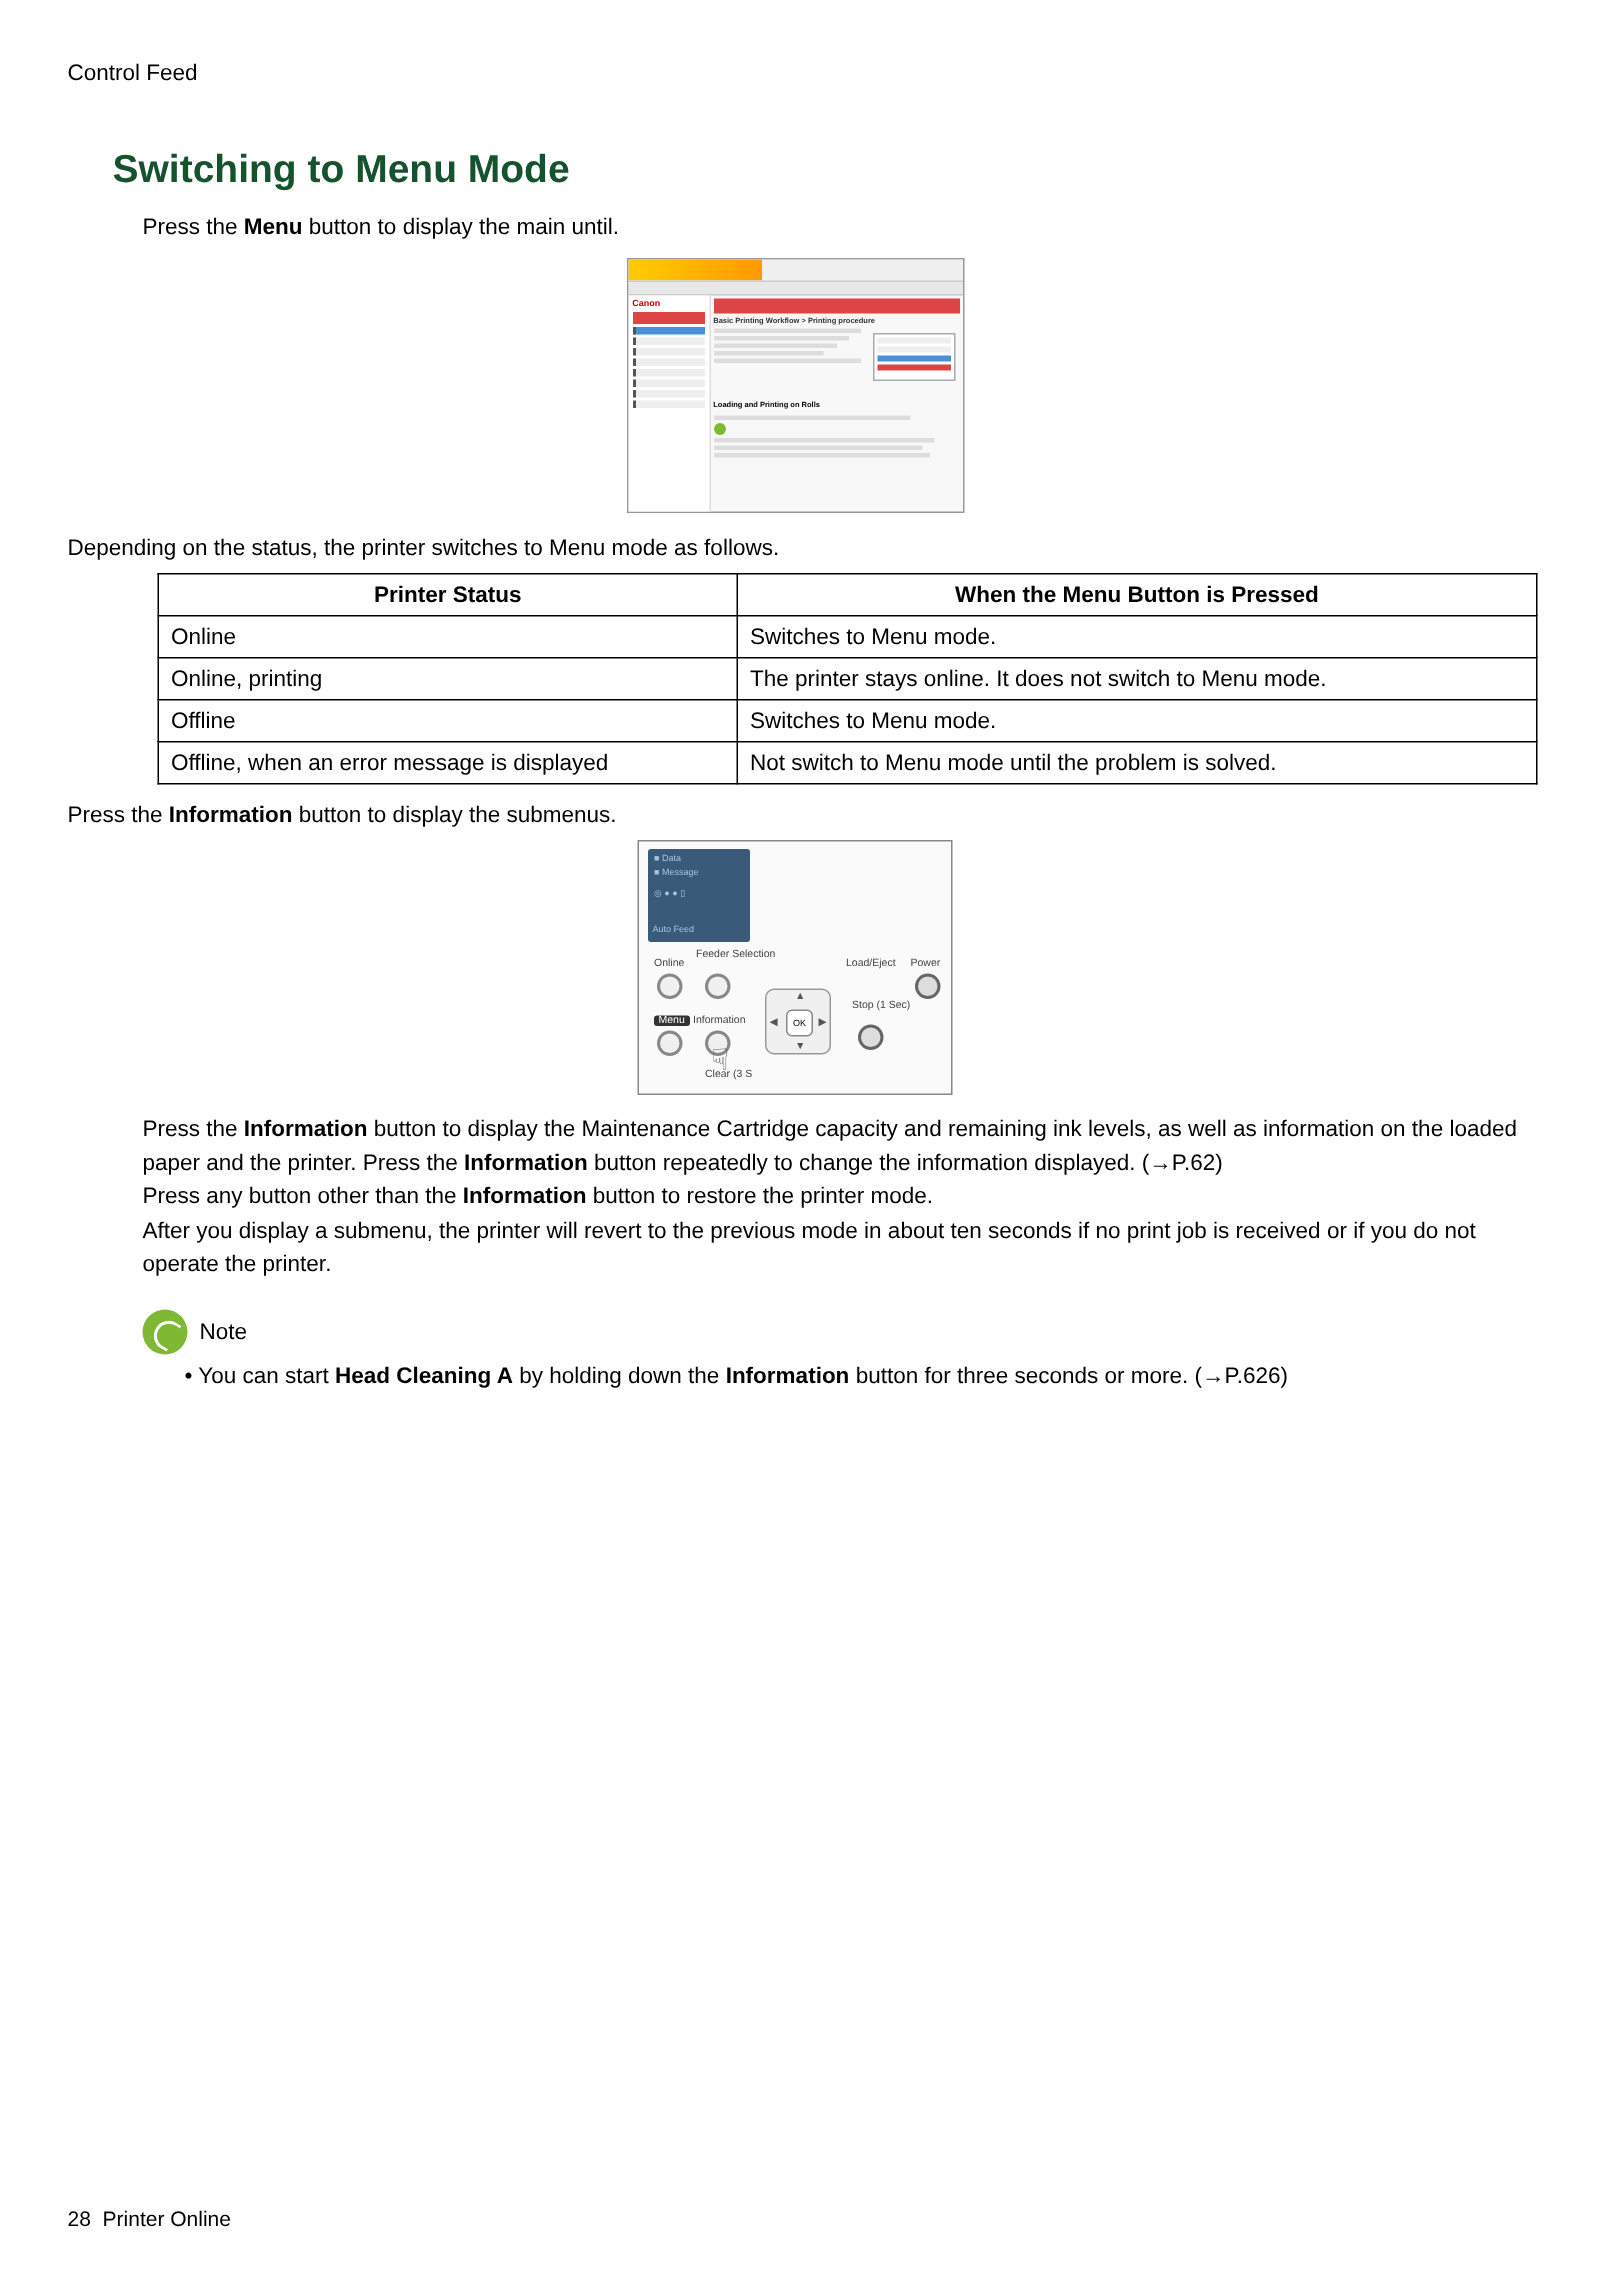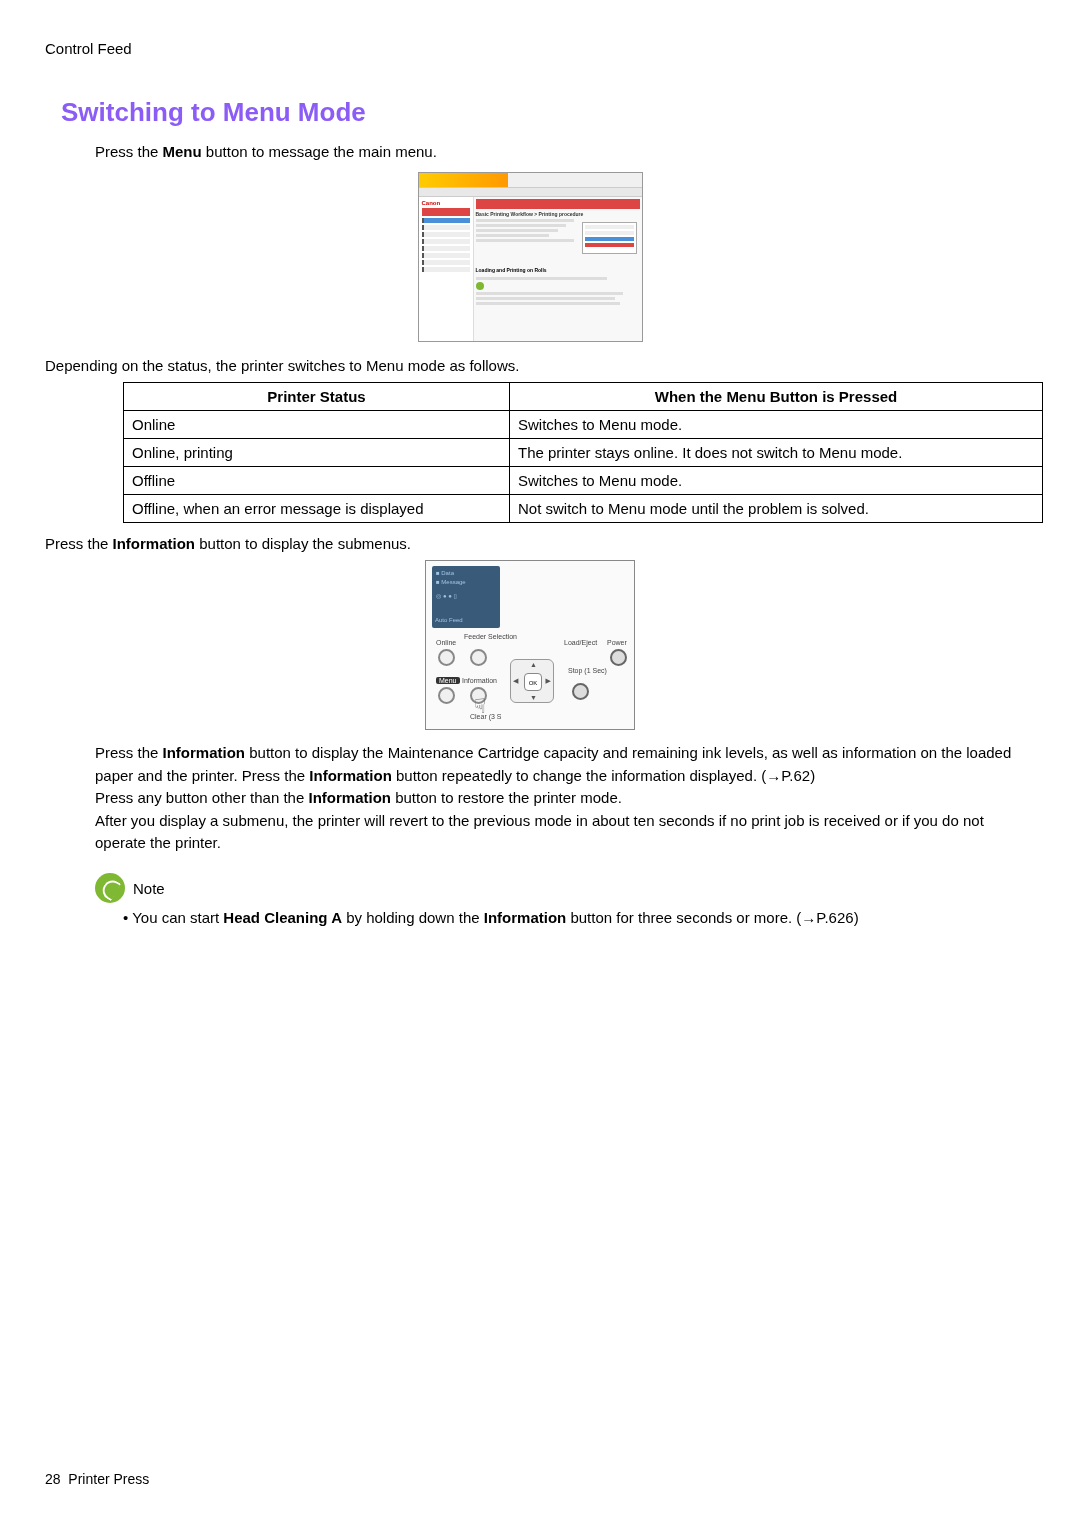--- a/index.html
+++ b/index.html
@@ -13,24 +13,24 @@
       background: #fff;
       color: #000;
       width: 1080px;
       padding: 40px 65px 40px 45px;
     }
     .header-section {
       font-size: 15px;
       margin-bottom: 40px;
     }
     .title {
-      color: #8b5cf6;
+      color: #14532d;
       font-size: 26px;
       font-weight: bold;
-      margin: 0 0 15px 16px;
+      margin: 0 0 15px 30px;
     }
     .intro {
       margin-left: 50px;
       margin-bottom: 12px;
     }
     .screenshot-placeholder {
       width: 225px;
       height: 170px;
       margin: 0 auto 15px auto;
       border: 1px solid #999;
@@ -105,21 +105,21 @@
     .ss-popup-line {
       height: 4px;
       margin: 2px;
     }
     .ss-popup-line.blue { background: #4a90d9; }
     .ss-popup-line.red { background: #d44; }
     .status-line {
       margin-bottom: 8px;
     }
     table.status-table {
-      margin-left: 78px;
+      margin-left: 60px;
       border-collapse: collapse;
       width: calc(100% - 50px);
       margin-bottom: 12px;
     }
     table.status-table th,
     table.status-table td {
       border: 1px solid #000;
       padding: 5px 8px;
       text-align: left;
       vertical-align: top;
@@ -273,21 +273,21 @@
     .bold { font-weight: bold; }
   </style>
 </head>
 <body>
 
 <div class="header-section">Control Feed</div>
 
 <h1 class="title">Switching to Menu Mode</h1>
 
 <p class="intro">
-  <span>Press the </span><span class="bold">Menu</span><span> button to message the main menu.</span>
+  <span>Press the </span><span class="bold">Menu</span><span> button to display the main until.</span>
 </p>
 
 <div class="screenshot-placeholder">
   <div class="ss-top"></div>
   <div class="ss-addr"></div>
   <div class="ss-body">
     <div class="ss-left">
       <div class="ss-logo">Canon</div>
       <div class="ss-tabs"></div>
       <div class="ss-nav-item active"></div>
@@ -409,14 +409,14 @@
 <div class="note-section">
   <span class="note-icon"></span><span class="note-label">Note</span>
   <ul class="note-body">
     <li>
       <span>You can start </span><span class="bold">Head Cleaning A</span><span> by holding down the </span><span class="bold">Information</span><span> button for three seconds or more. (→P.626)</span>
     </li>
   </ul>
 </div>
 
 <div class="footer">
-  <span>28</span>&nbsp;&nbsp;<span>Printer Press</span>
+  <span>28</span>&nbsp;&nbsp;<span>Printer Online</span>
 </div>
 
 </body></html>

